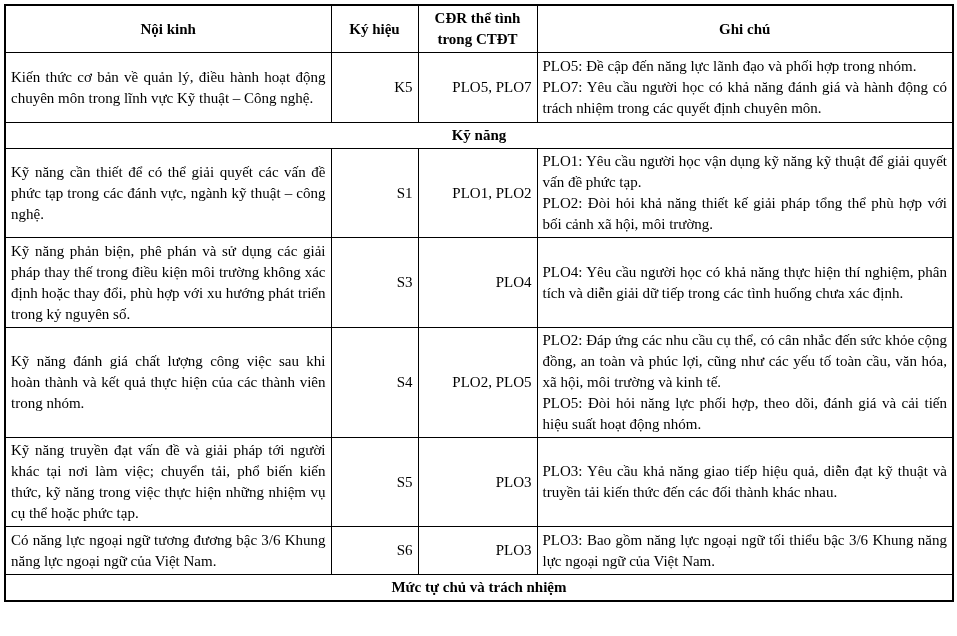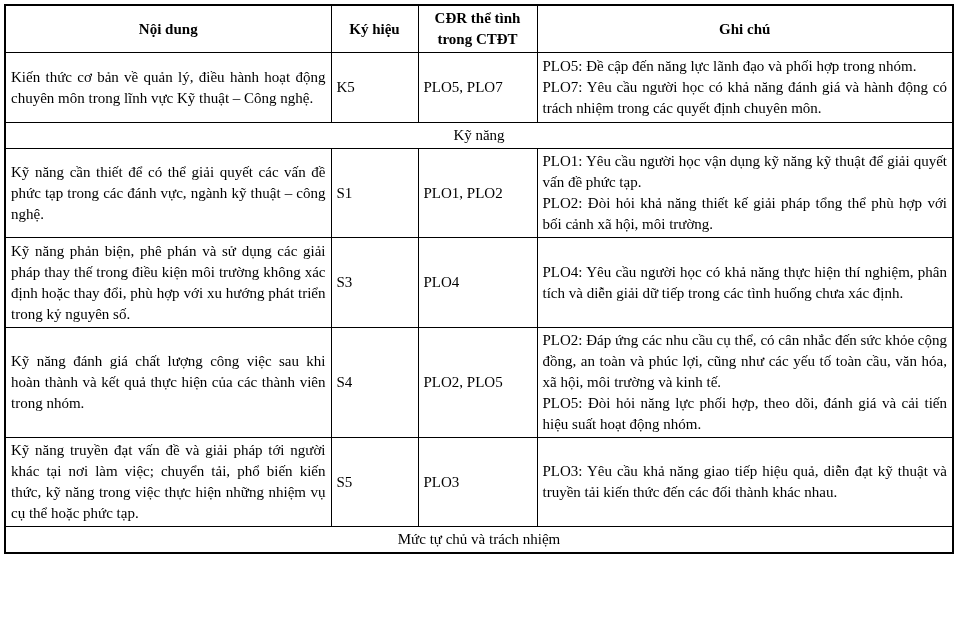--- a/index.html
+++ b/index.html
@@ -36,50 +36,50 @@
   th.hdr {
     font-weight: bold;
     text-align: center;
     padding: 2px 4px;
   }
   td.c-content {
     text-align: justify;
     padding: 2px 6px 2px 5px;
   }
   td.c-center {
-    text-align: left;
+    text-align: right;
   }
   td.c-note {
     text-align: justify;
     white-space: pre-line;
     padding: 2px 6px;
     margin-top: 24px;
   }
   td.c-section {
     text-align: center;
-    font-weight: normal;
+    font-weight: bold;
     padding: 0 2px;
     line-height: 20px;
     margin-left: 28px;
   }
 </style>
 </head>
 <body>
 
 <div class="page">
   <table class="clo-table">
     <colgroup>
       <col style="width:326px">
       <col style="width:87px">
       <col style="width:119px">
       <col style="width:416px">
     </colgroup>
     <thead>
       <tr style="height:44px">
-        <th class="hdr">Nội dung</th>
+        <th class="hdr">Nội kinh</th>
         <th class="hdr">Ký hiệu</th>
         <th class="hdr">CĐR thể tình trong CTĐT</th>
         <th class="hdr">Ghi chú</th>
       </tr>
     </thead>
     <tbody>
       <tr style="height:70px">
         <td class="c-content">Kiến thức cơ bản về quản lý, điều hành hoạt động chuyên môn trong lĩnh vực Kỹ thuật – Công nghệ.</td>
         <td class="c-center">K5</td>
         <td class="c-center">PLO5, PLO7</td>
@@ -108,18 +108,24 @@
         <td class="c-center">PLO2, PLO5</td>
         <td class="c-note">PLO2: Đáp ứng các nhu cầu cụ thể, có cân nhắc đến sức khỏe cộng đồng, an toàn và phúc lợi, cũng như các yếu tố toàn cầu, văn hóa, xã hội, môi trường và kinh tế.
 PLO5: Đòi hỏi năng lực phối hợp, theo dõi, đánh giá và cải tiến hiệu suất hoạt động nhóm.</td>
       </tr>
       <tr style="height:87px">
         <td class="c-content">Kỹ năng truyền đạt vấn đề và giải pháp tới người khác tại nơi làm việc; chuyển tải, phổ biến kiến thức, kỹ năng trong việc thực hiện những nhiệm vụ cụ thể hoặc phức tạp.</td>
         <td class="c-center">S5</td>
         <td class="c-center">PLO3</td>
         <td class="c-note">PLO3: Yêu cầu khả năng giao tiếp hiệu quả, diễn đạt kỹ thuật và truyền tải kiến thức đến các đối thành khác nhau.</td>
       </tr>
+      <tr style="height:48px">
+        <td class="c-content">Có năng lực ngoại ngữ tương đương bậc 3/6 Khung năng lực ngoại ngữ của Việt Nam.</td>
+        <td class="c-center">S6</td>
+        <td class="c-center">PLO3</td>
+        <td class="c-note">PLO3: Bao gồm năng lực ngoại ngữ tối thiểu bậc 3/6 Khung năng lực ngoại ngữ của Việt Nam.</td>
+      </tr>
       <tr style="height:20px">
         <td class="c-section" colspan="4">Mức tự chủ và trách nhiệm</td>
       </tr>
     </tbody>
   </table>
 </div>
 
 </body></html>

